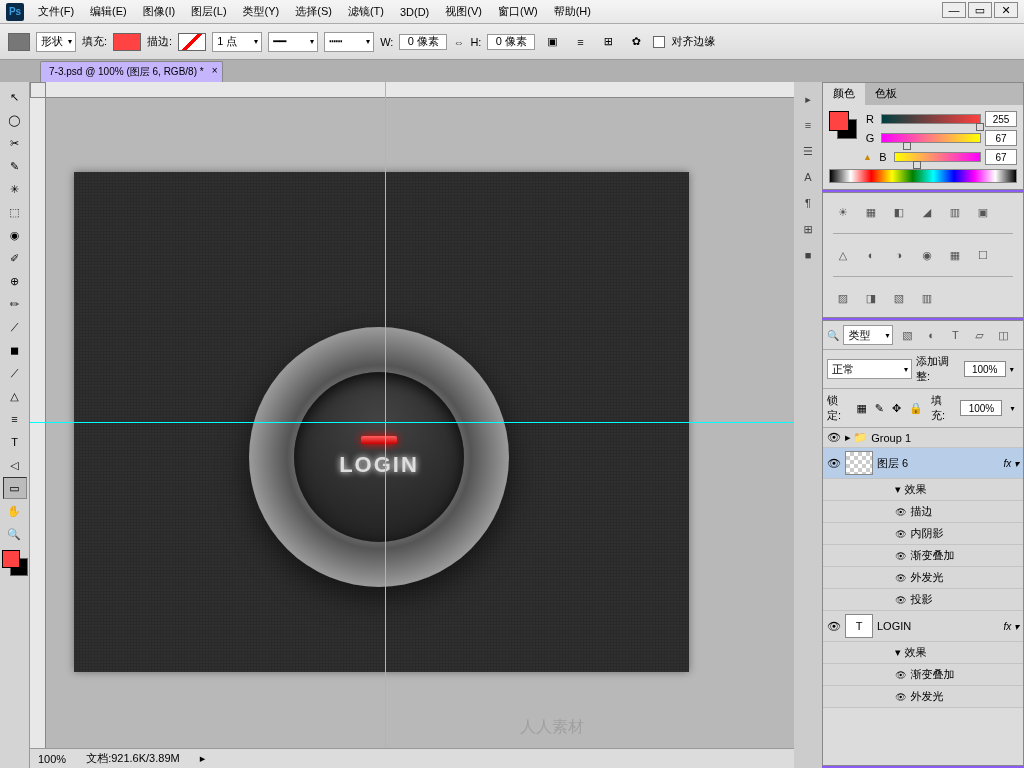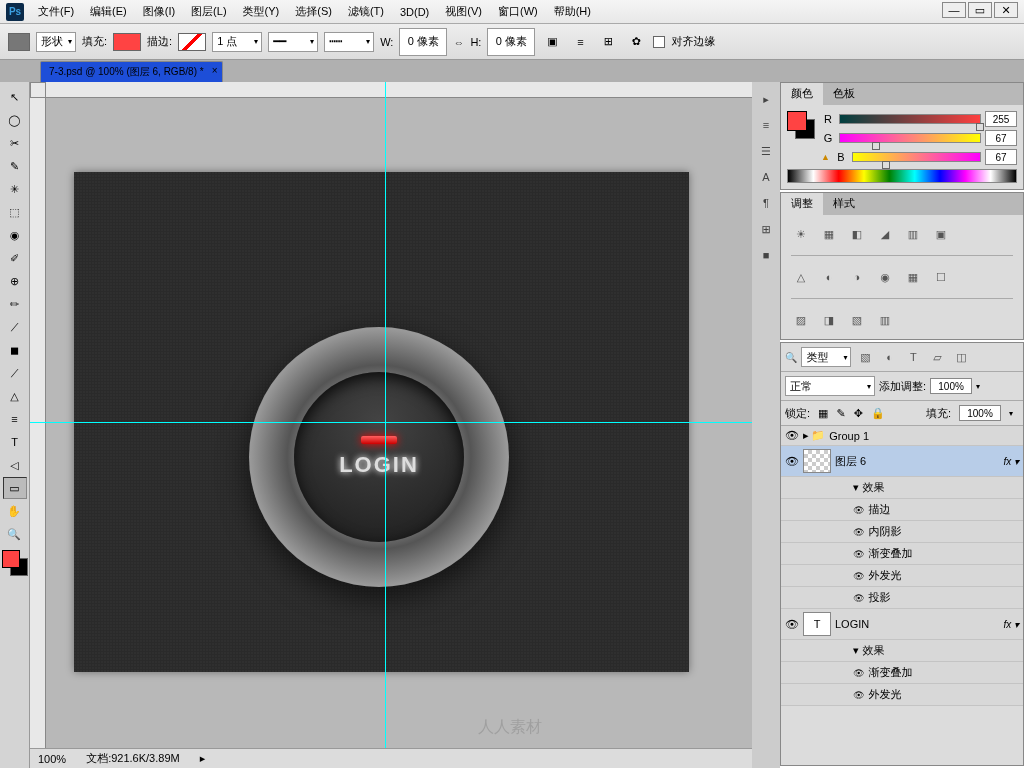--- a/index.html
+++ b/index.html
@@ -11,27 +11,27 @@
 .menu-item { padding: 0 8px; cursor: pointer; }
 .window-controls { position: absolute; right: 6px; top: 2px; display: flex; gap: 2px; }
 .win-btn { width: 24px; height: 16px; border: 1px solid #888; background: #eee; display: flex; align-items: center; justify-content: center; }
 
 
 .optionsbar { background: linear-gradient(#eeeeee, #dcdcdc); height: 36px; display: flex; align-items: center; padding: 0 8px; border-bottom: 1px solid #999; gap: 6px; }
 .opt-swatch { width: 22px; height: 18px; border: 1px solid #666; background: #777; }
 .dropdown { border: 1px solid #999; background: #fff; height: 20px; padding: 0 12px 0 4px; display: flex; align-items: center; position: relative; }
 .dropdown::after { content: "▾"; position: absolute; right: 3px; font-size: 8px; }
 .red-swatch { width: 28px; height: 18px; background: #ff4343; border: 1px solid #666; }
-.opt-input { width: 48px; height: 28px; border: 1px solid #999; text-align: center; }
+.opt-input { width: 48px; height: 16px; border: 1px solid #999; text-align: center; }
 .opt-icon { width: 22px; height: 22px; border: 1px solid transparent; display: flex; align-items: center; justify-content: center; }
 .checkbox { width: 12px; height: 12px; border: 1px solid #666; background: #fff; }
 
 
 .tabbar { background: #b0b0b0; height: 22px; display: flex; align-items: flex-end; padding-left: 40px; }
-.doc-tab { background: #1d4ed8; padding: 3px 18px 3px 8px; border: 1px solid #888; border-bottom: none; border-radius: 2px 2px 0 0; font-size: 10px; position: relative; }
+.doc-tab { background: #c4b5fd; padding: 3px 18px 3px 8px; border: 1px solid #888; border-bottom: none; border-radius: 2px 2px 0 0; font-size: 10px; position: relative; }
 .doc-tab::after { content: "×"; position: absolute; right: 4px; }
 
 
 .workspace { display: flex; height: 686px; }
 .toolbar { width: 30px; background: #d4d4d4; border-right: 1px solid #999; display: flex; flex-direction: column; align-items: center; padding-top: 4px; gap: 1px; }
 .tool { width: 24px; height: 22px; display: flex; align-items: center; justify-content: center; border: 1px solid transparent; }
 .tool.active { background: #bbb; border: 1px inset #888; }
 .fg-bg { width: 26px; height: 26px; position: relative; margin-top: 4px; }
 .fg-color { width: 18px; height: 18px; background: #ff4343; border: 1px solid #000; position: absolute; top: 0; left: 0; z-index: 2; }
 .bg-color { width: 18px; height: 18px; background: #000; border: 1px solid #666; position: absolute; bottom: 0; right: 0; }
@@ -50,21 +50,21 @@
 .login-text { color: #ddd; font-size: 22px; font-weight: bold; letter-spacing: 2px; text-shadow: 0 0 6px #fff; }
 .watermark { position: absolute; bottom: 30px; right: 210px; color: #888; font-size: 16px; opacity: 0.5; }
 
 .statusbar { position: absolute; bottom: 0; left: 0; right: 0; height: 20px; background: #dcdcdc; border-top: 1px solid #999; display: flex; align-items: center; padding: 0 8px; gap: 20px; font-size: 10px; }
 
 
 .dock { width: 28px; background: #ccc; display: flex; flex-direction: column; align-items: center; padding-top: 8px; gap: 8px; }
 .dock-icon { width: 18px; height: 18px; display: flex; align-items: center; justify-content: center; color: #444; }
 
 
-.panels { width: 244px; background: #ffffff; display: flex; flex-direction: column; }
+.panels { width: 202px; background: #8b5cf6; display: flex; flex-direction: column; }
 .panel { border: 1px solid #888; margin-bottom: 2px; background: #dcdcdc; }
 .panel-tabs { display: flex; background: #b8b8b8; height: 22px; }
 .panel-tab { padding: 3px 10px; font-size: 11px; }
 .panel-tab.active { background: #dcdcdc; }
 .panel-body { padding: 6px; }
 
 .color-sliders { display: flex; flex-direction: column; gap: 3px; }
 .color-row { display: flex; align-items: center; gap: 4px; }
 .color-row label { width: 14px; text-align: center; }
 .slider-track { flex: 1; height: 10px; border: 1px solid #888; position: relative; }
@@ -243,24 +243,20 @@
                 </div>
               <input class="color-val" value="67" style="">
             </div>
           </div>
         </div>
         <div class="color-ramp"></div>
       </div>
     </div>
 
     <div class="panel">
-      <div class="panel-tabs">
-        <div class="panel-tab active">调整</div>
-        <div class="panel-tab">样式</div>
-      </div>
       <div class="panel-body">
         <div class="adjust-icons" id="adjust-icons">
             <div class="adj-icon">☀</div>
             <div class="adj-icon">▦</div>
             <div class="adj-icon">◧</div>
             <div class="adj-icon">◢</div>
             <div class="adj-icon">▥</div>
             <div class="adj-icon">▣</div>
             <hr class="adjust-hr" style="width: 100%;">
             <div class="adj-icon">△</div>

